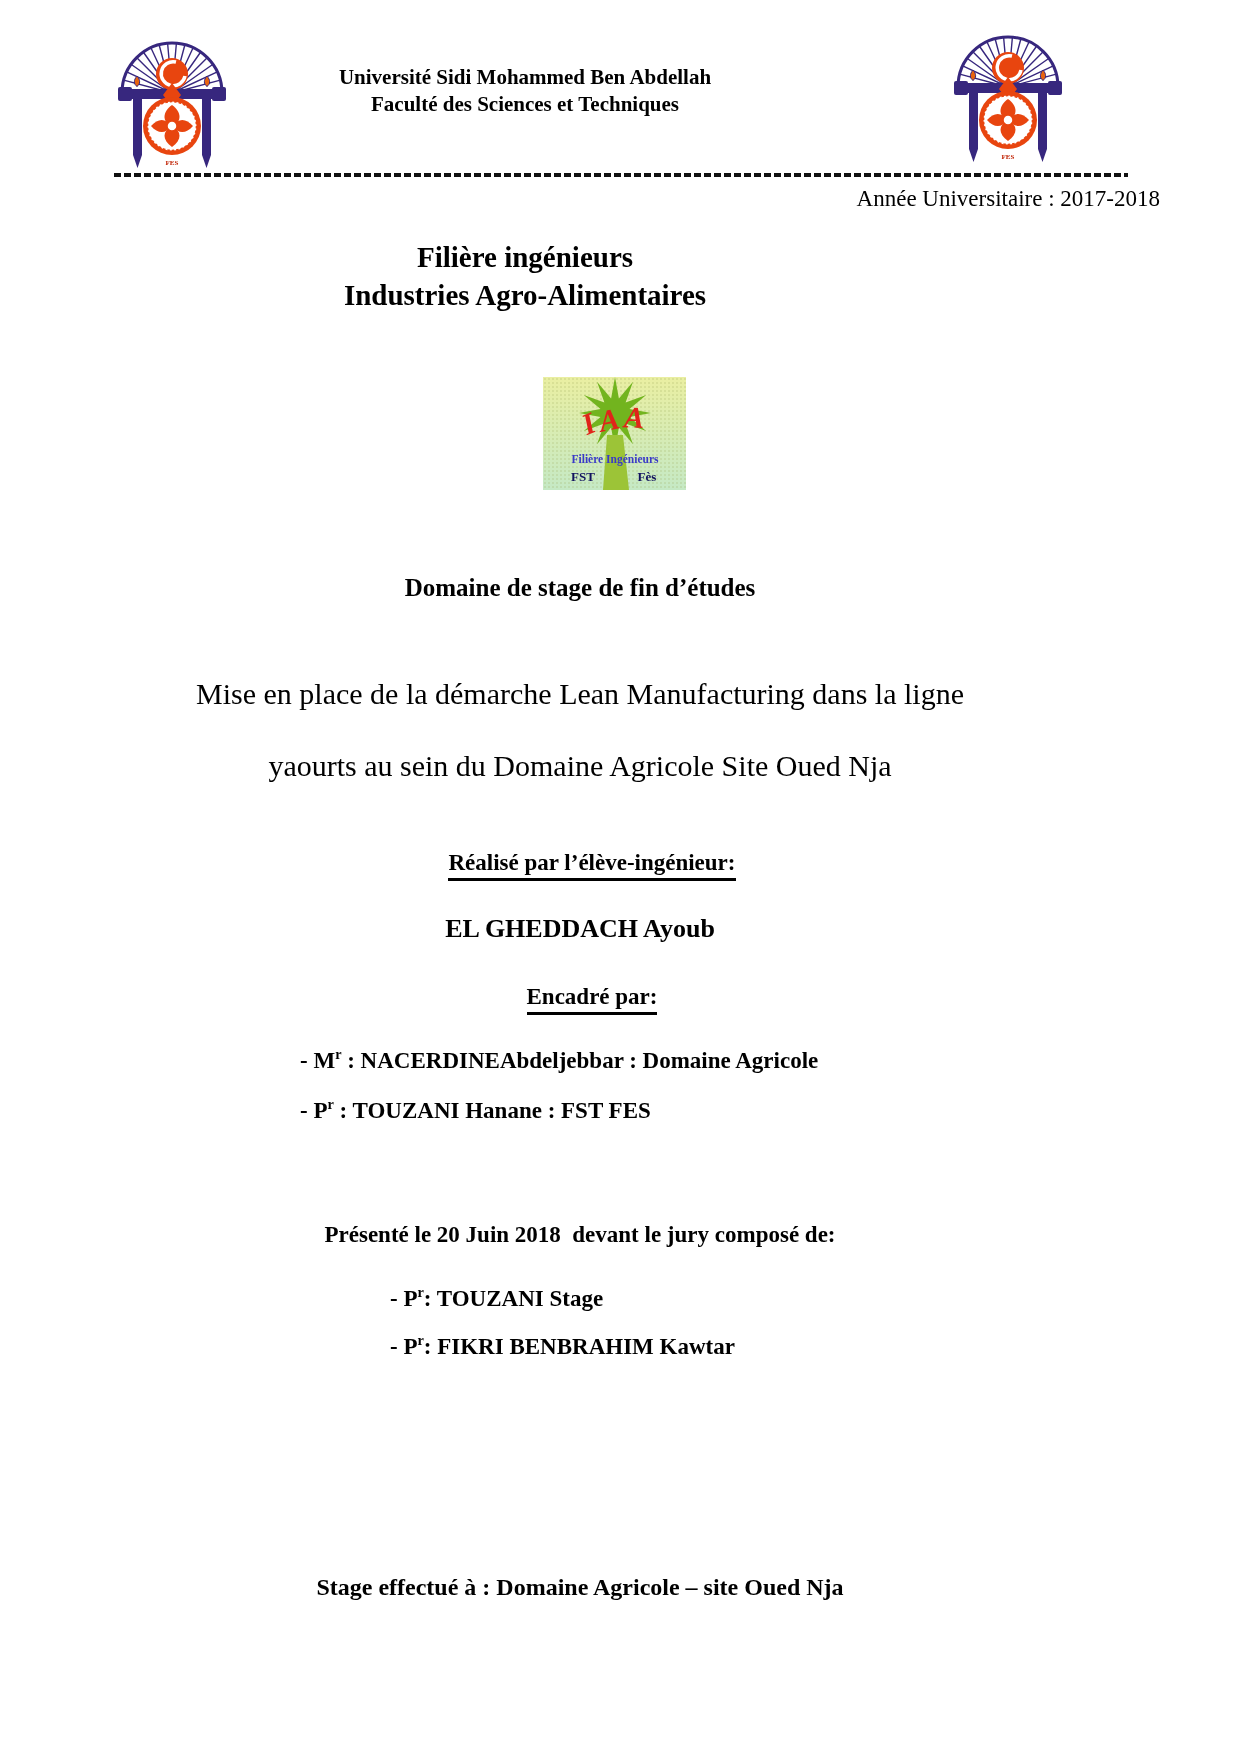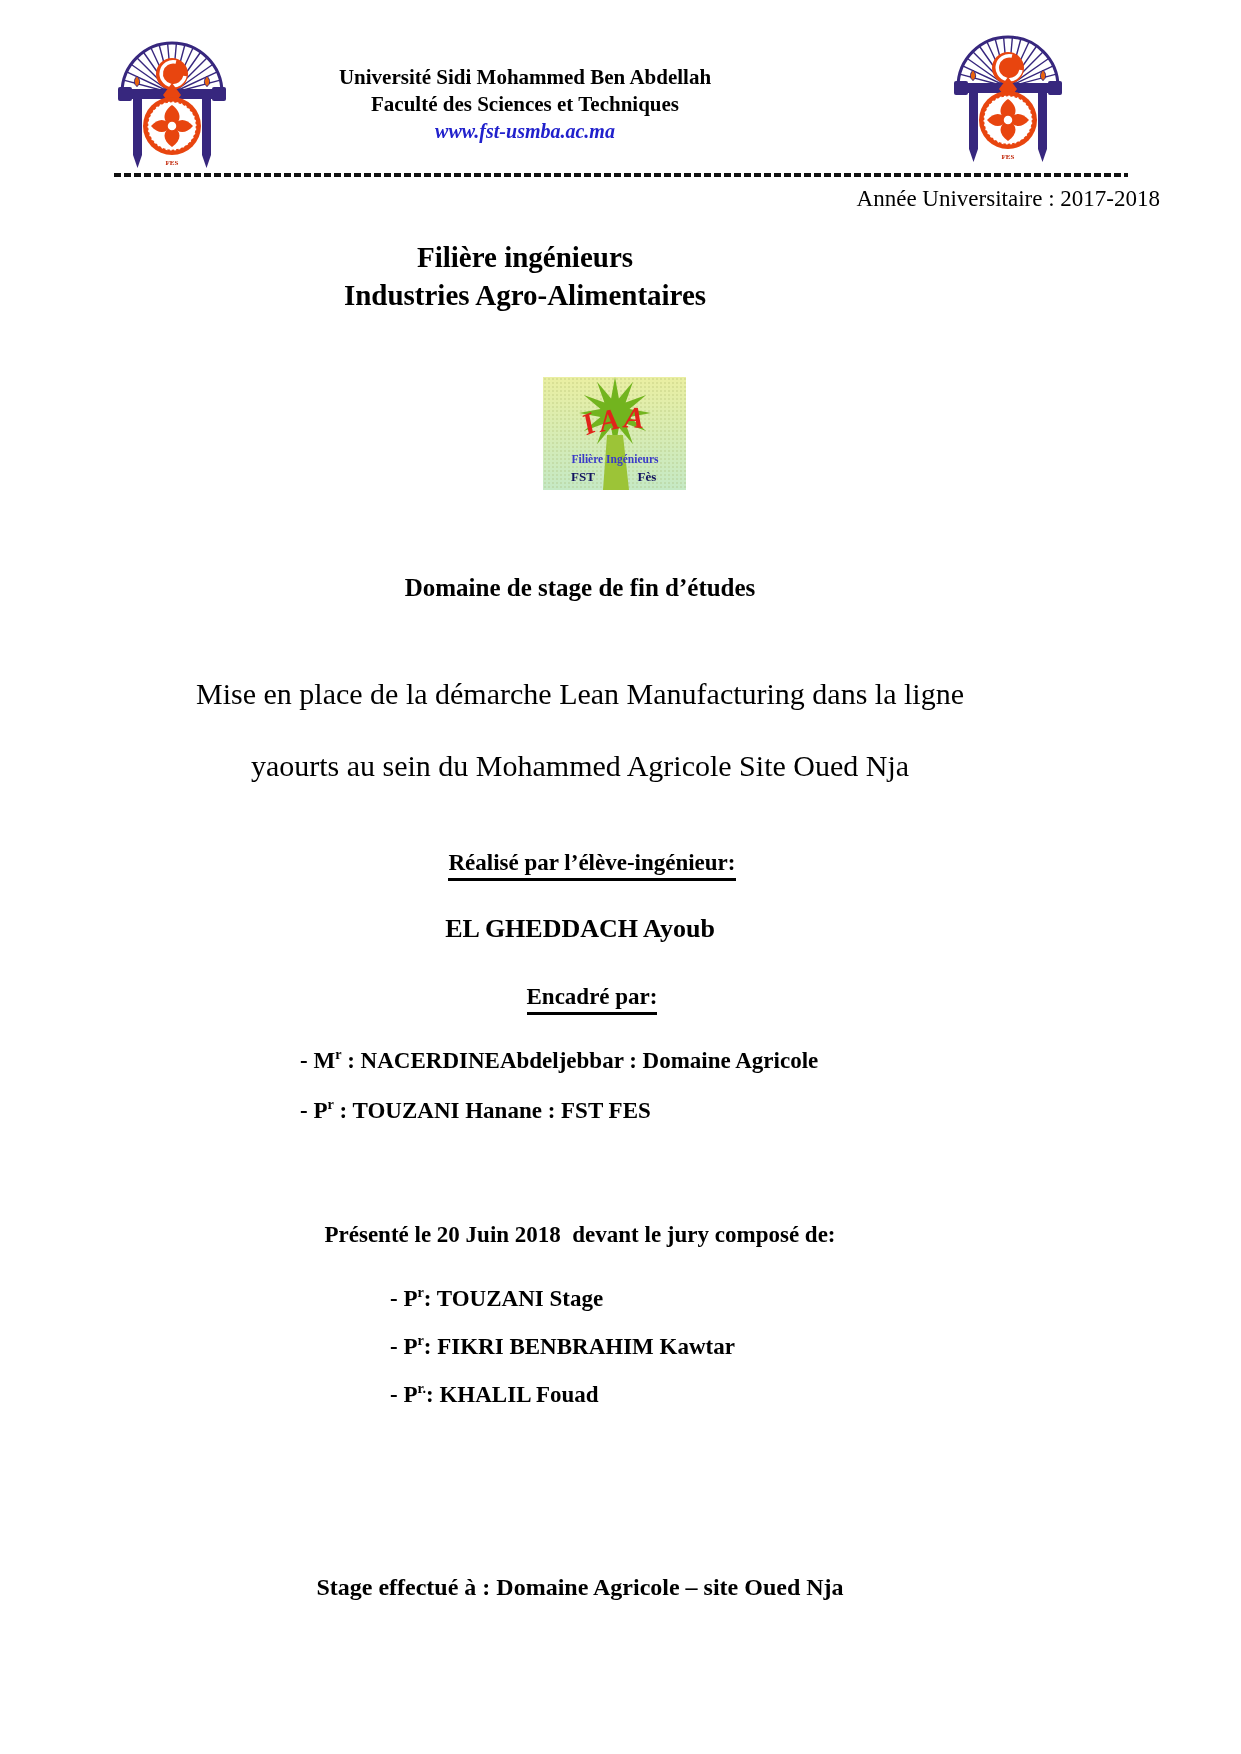--- a/index.html
+++ b/index.html
@@ -92,21 +92,20 @@
     <path d="M56 111 C46 104 46 95 56 90 C66 95 66 104 56 111 Z" fill="#e8450f"></path>
     <path d="M35 90 C42 82 50 82 55 90 C50 98 42 98 35 90 Z" fill="#e8450f"></path>
     <path d="M77 90 C70 82 62 82 57 90 C62 98 70 98 77 90 Z" fill="#e8450f"></path>
     <circle cx="56" cy="90" r="5" fill="#ffffff" stroke="#e8450f" stroke-width="1.5"></circle>
     <text x="56" y="129" font-size="7" font-weight="bold" fill="#c02000" text-anchor="middle">FES</text>
   </svg>
 
   <div class="full header-block">
     <div>Université Sidi Mohammed Ben Abdellah</div>
     <div>Faculté des Sciences et Techniques</div>
-    <div class="url">www.fst-usmba.ac.ma</div>
   </div>
 
   <div class="abs dashes"></div>
 
   <div class="col annee">Année Universitaire : 2017-2018</div>
 
   <div class="full program">
     <div>Filière ingénieurs</div>
     <div>Industries Agro-Alimentaires</div>
   </div>
@@ -128,21 +127,21 @@
     <text x="72" y="52" text-anchor="middle" font-size="30" font-weight="bold" font-style="italic" fill="#e0251a" letter-spacing="3" transform="rotate(-12 72 44)" rotate="-10 0 14">IAA</text>
     <text x="72" y="86" text-anchor="middle" font-size="11.5" font-weight="bold" fill="#3a3ac8">Filière Ingénieurs</text>
     <text x="40" y="104" text-anchor="middle" font-size="13" font-weight="bold" fill="#12125e">FST</text>
     <text x="104" y="104" text-anchor="middle" font-size="13" font-weight="bold" fill="#12125e">Fès</text>
   </svg>
 
   <div class="col rapport">Domaine de stage de fin d’études</div>
 
   <div class="col maintitle">
     <div>Mise en place de la démarche Lean Manufacturing dans la ligne</div>
-    <div>yaourts au sein du Mohammed Agricole Site Oued Nja</div>
+    <div>yaourts au sein du Domaine Agricole Site Oued Nja</div>
   </div>
 
   <div class="col realise">
     <span class="uline">Réalisé par l’élève-ingénieur:</span>
   </div>
 
   <div class="col name">EL GHEDDACH Ayoub</div>
 
   <div class="col encadre">
     <span class="uline">Encadré par:</span>
@@ -159,20 +158,17 @@
 
   <div class="col presente">Présenté le 20 Juin 2018  devant le jury composé de:</div>
 
   <div class="jurylist">
     <div class="bullet">
       <span>- P</span><sup>r</sup><span>: TOUZANI Stage</span>
     </div>
     <div class="bullet">
       <span>- P</span><sup>r</sup><span>: FIKRI BENBRAHIM Kawtar</span>
     </div>
-    <div class="bullet">
-      <span>- P</span><sup>r.</sup><span>: KHALIL Fouad</span>
-    </div>
   </div>
 
   <div class="col stage">Stage effectué à : Domaine Agricole – site Oued Nja</div>
 
 </div>
 
 </body></html>

